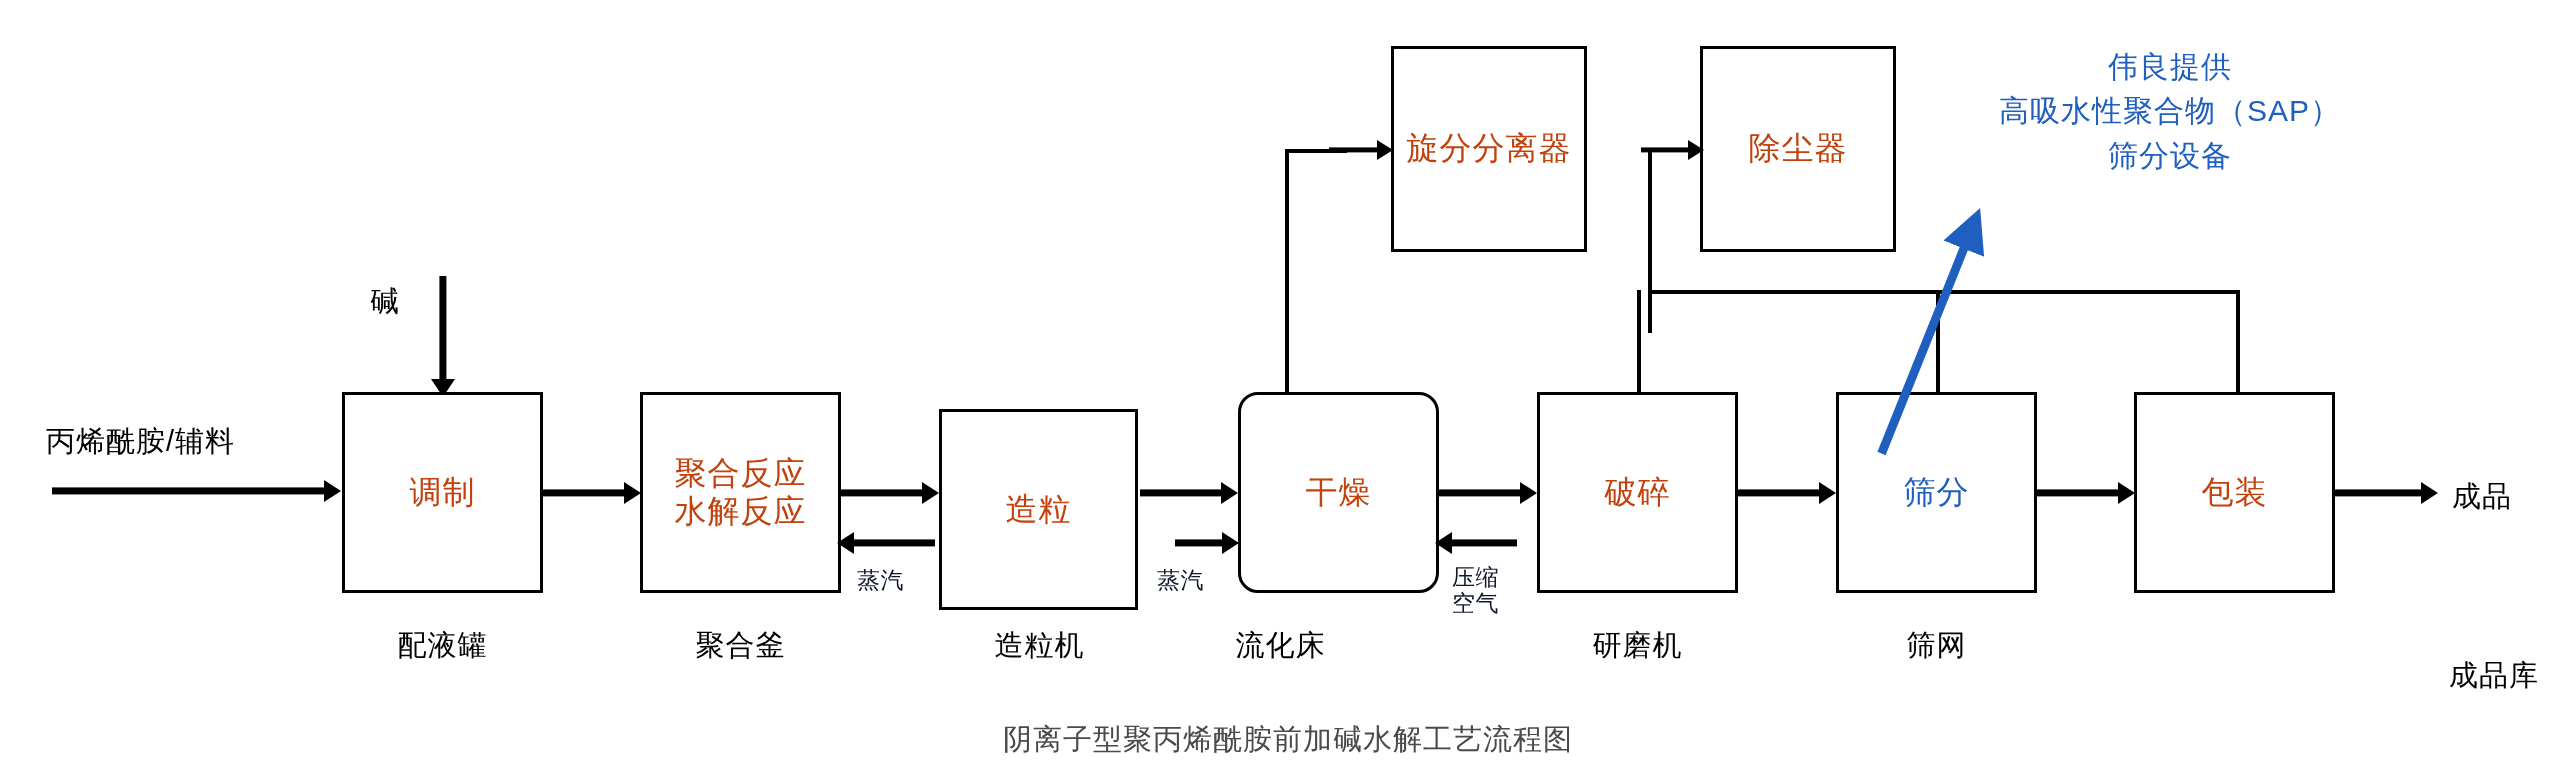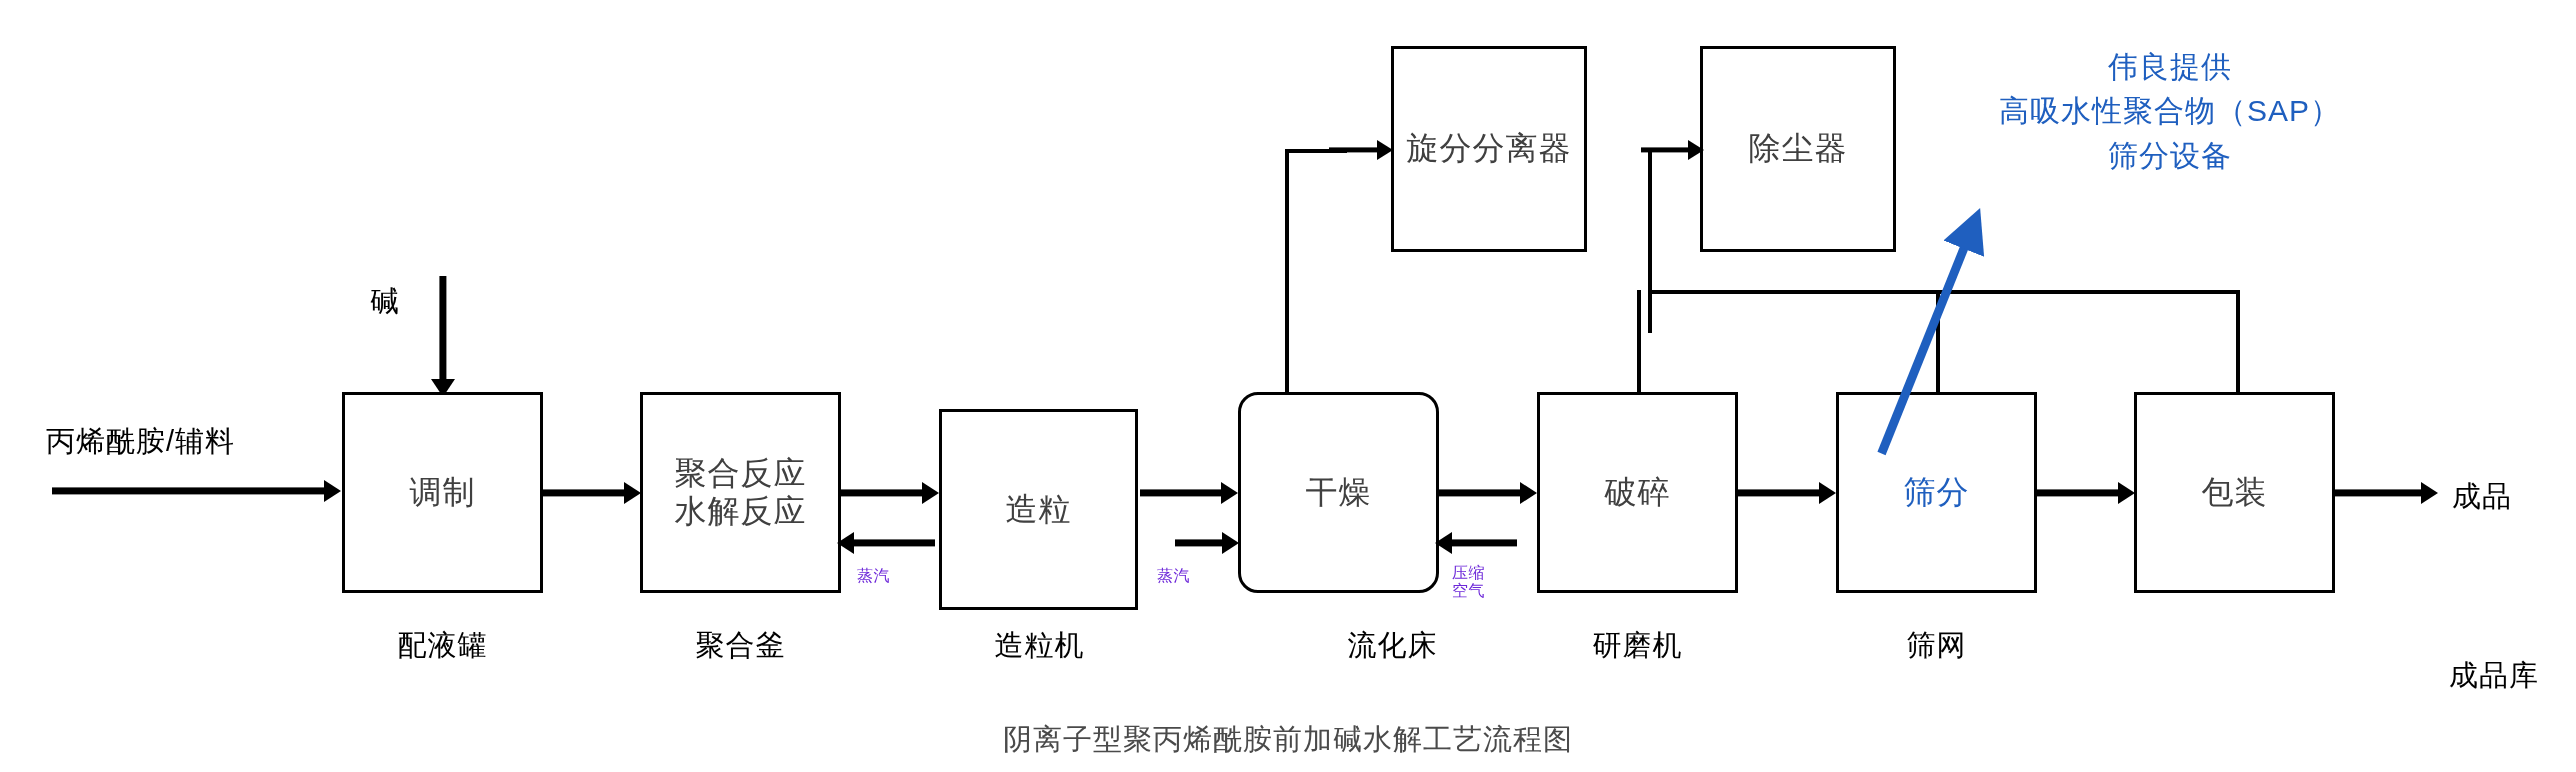--- a/index.html
+++ b/index.html
@@ -24,41 +24,41 @@
     border: 3.6px solid #000000;
     background: #ffffff;
     display: flex;
     flex-direction: column;
     align-items: center;
     justify-content: center;
     line-height: 1.18;
   }
   .pbox .ptext {
     font-size: 32px;
-    color: #404040;
+    color: #c2410c;
     white-space: nowrap;
     letter-spacing: 1px;
   }
   .pbox.blue .ptext {
     color: #1F5FBF;
   }
   
   .eqlabel {
     position: absolute;
     font-size: 29px;
     color: #000000;
     white-space: nowrap;
     text-align: center;
     letter-spacing: 1px;
   }
   
   .slabel {
     position: absolute;
-    font-size: 16px;
-    color: #6d28d9;
+    font-size: 23px;
+    color: #0f172a;
     white-space: nowrap;
     line-height: 1.15;
     text-align: center;
     letter-spacing: 0.5px;
   }
   .bigtext {
     position: absolute;
     font-size: 29px;
     color: #000000;
     white-space: nowrap;
@@ -202,21 +202,21 @@
   <div class="eqlabel" style="left:640px; top:626px; width:201px;">聚合釜</div>
 
   <div class="pbox" style="left:939px; top:409px; width:199px; height:201px;">
     <div class="ptext">造粒</div>
   </div>
   <div class="eqlabel" style="left:939px; top:626px; width:201px;">造粒机</div>
 
   <div class="pbox" style="left:1238px; top:392px; width:201px; height:201px;border-radius:20px;">
     <div class="ptext">干燥</div>
   </div>
-  <div class="eqlabel" style="left:1292px; top:626px; width:201px;">流化床</div>
+  <div class="eqlabel" style="left:1180px; top:626px; width:201px;">流化床</div>
 
   <div class="pbox" style="left:1537px; top:392px; width:201px; height:201px;">
     <div class="ptext">破碎</div>
   </div>
   <div class="eqlabel" style="left:1537px; top:626px; width:201px;">研磨机</div>
 
   <div class="pbox blue" style="left:1836px; top:392px; width:201px; height:201px;">
     <div class="ptext">筛分</div>
   </div>
   <div class="eqlabel" style="left:1836px; top:626px; width:201px;">筛网</div>

